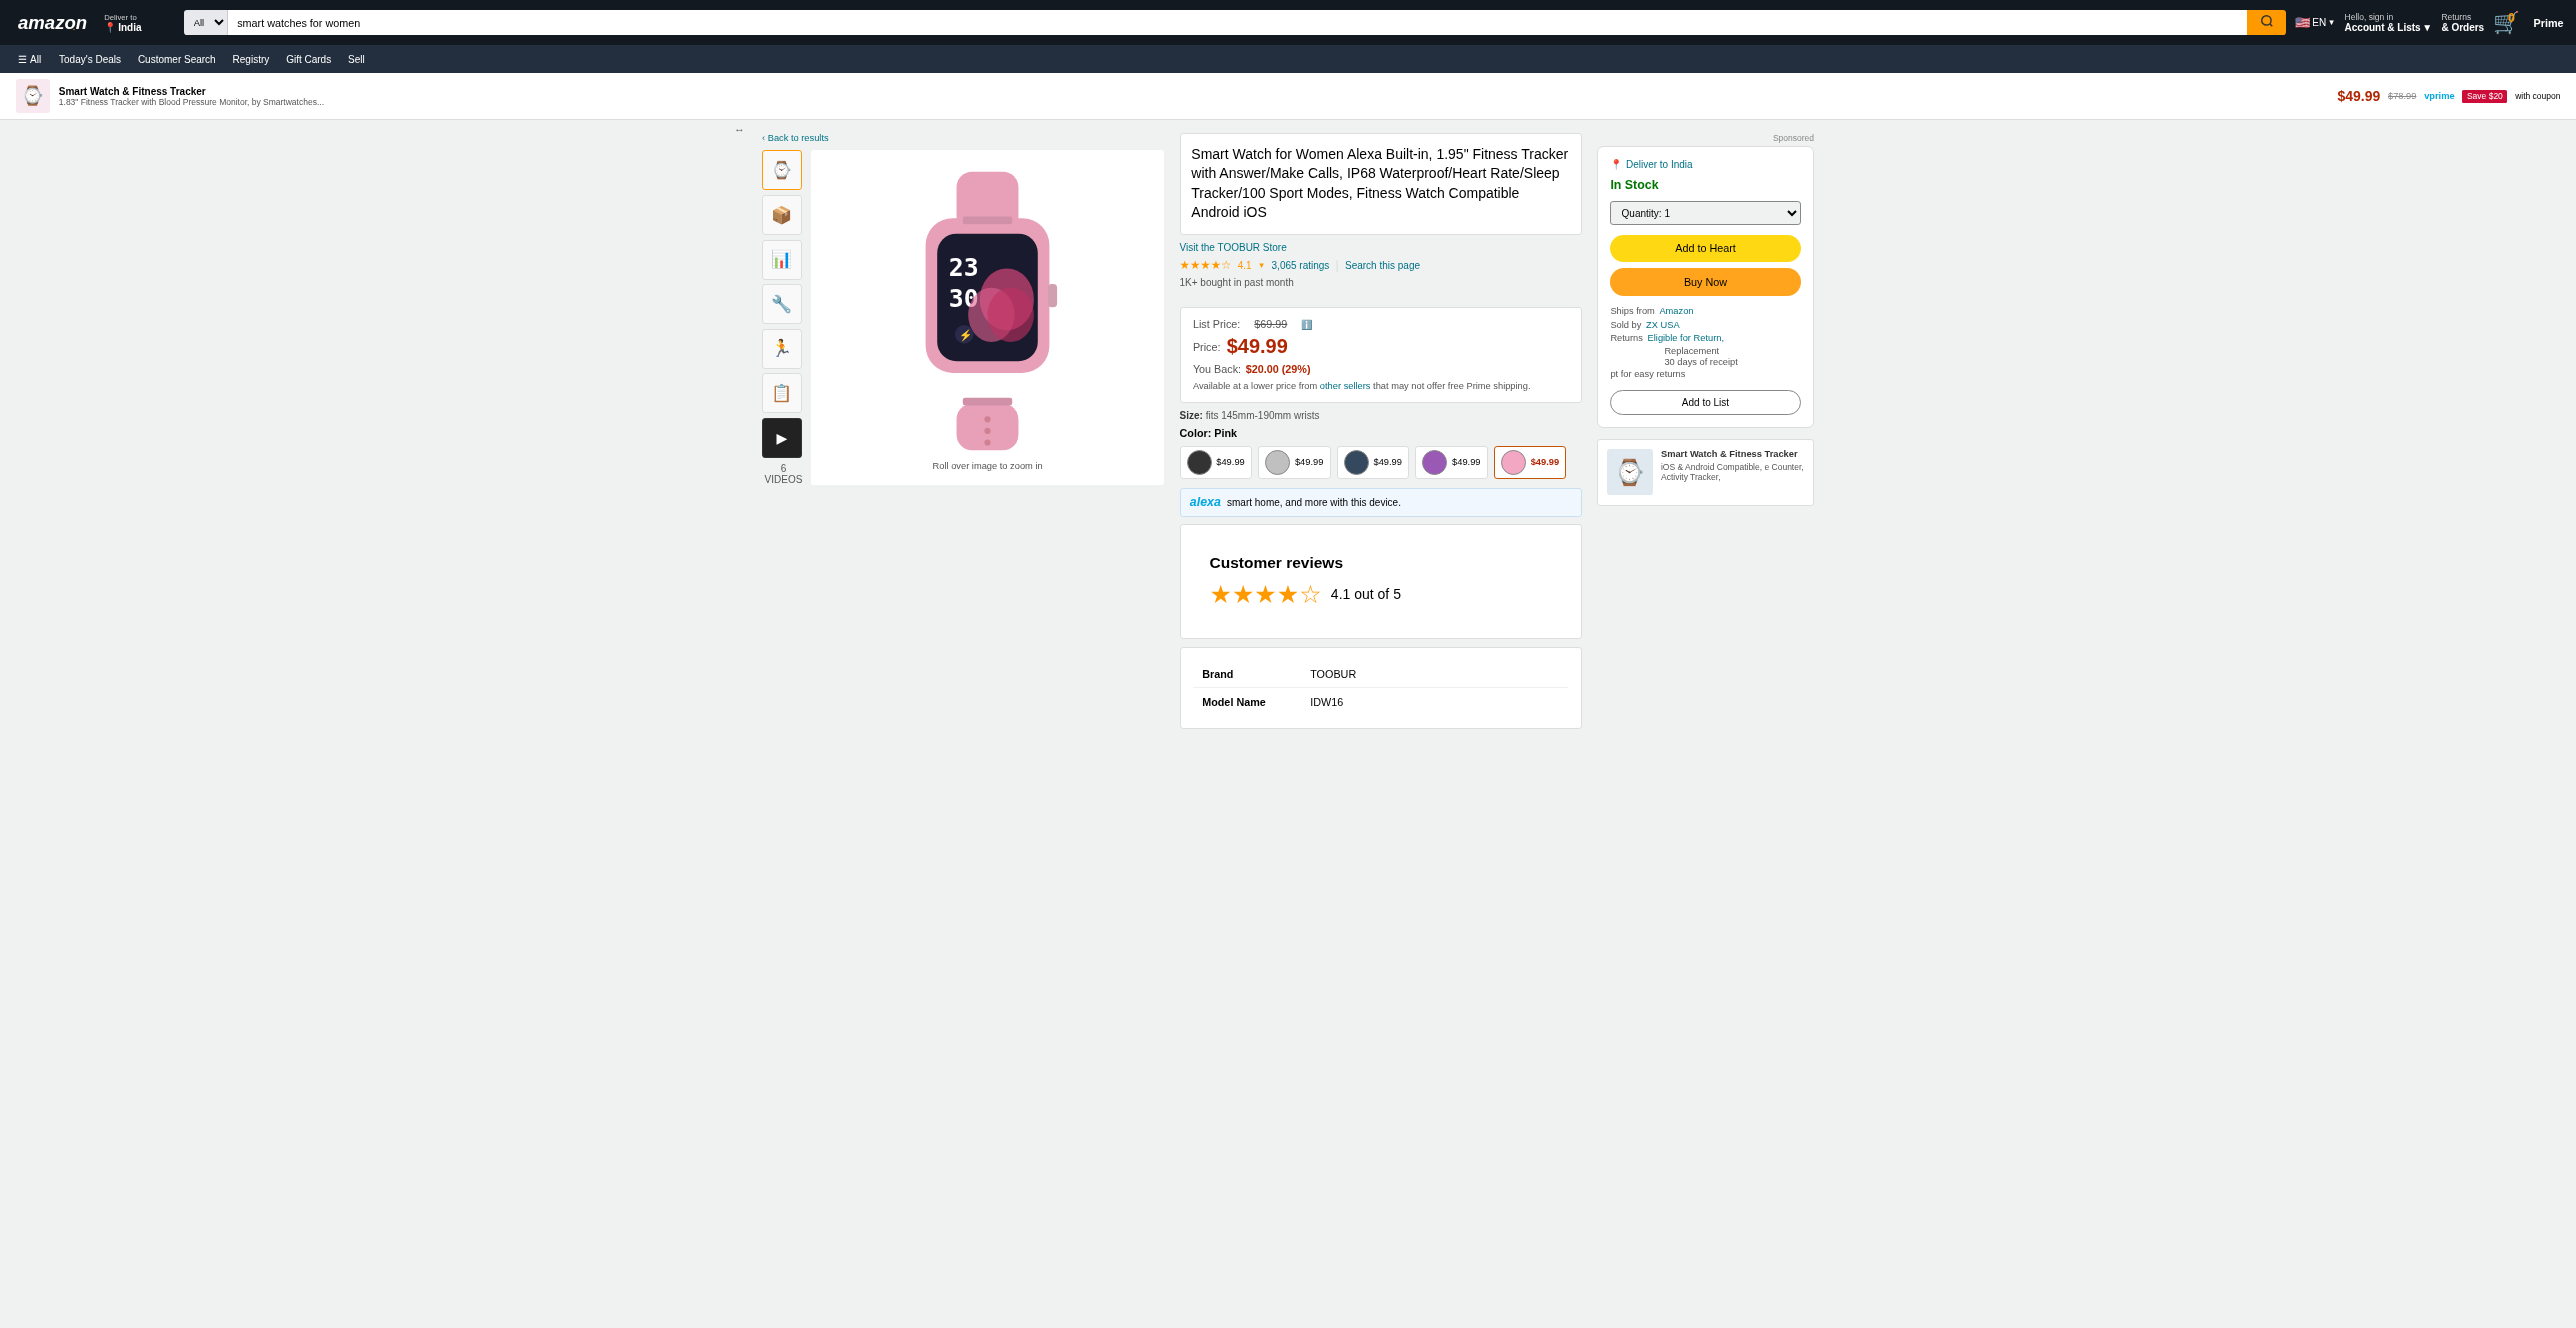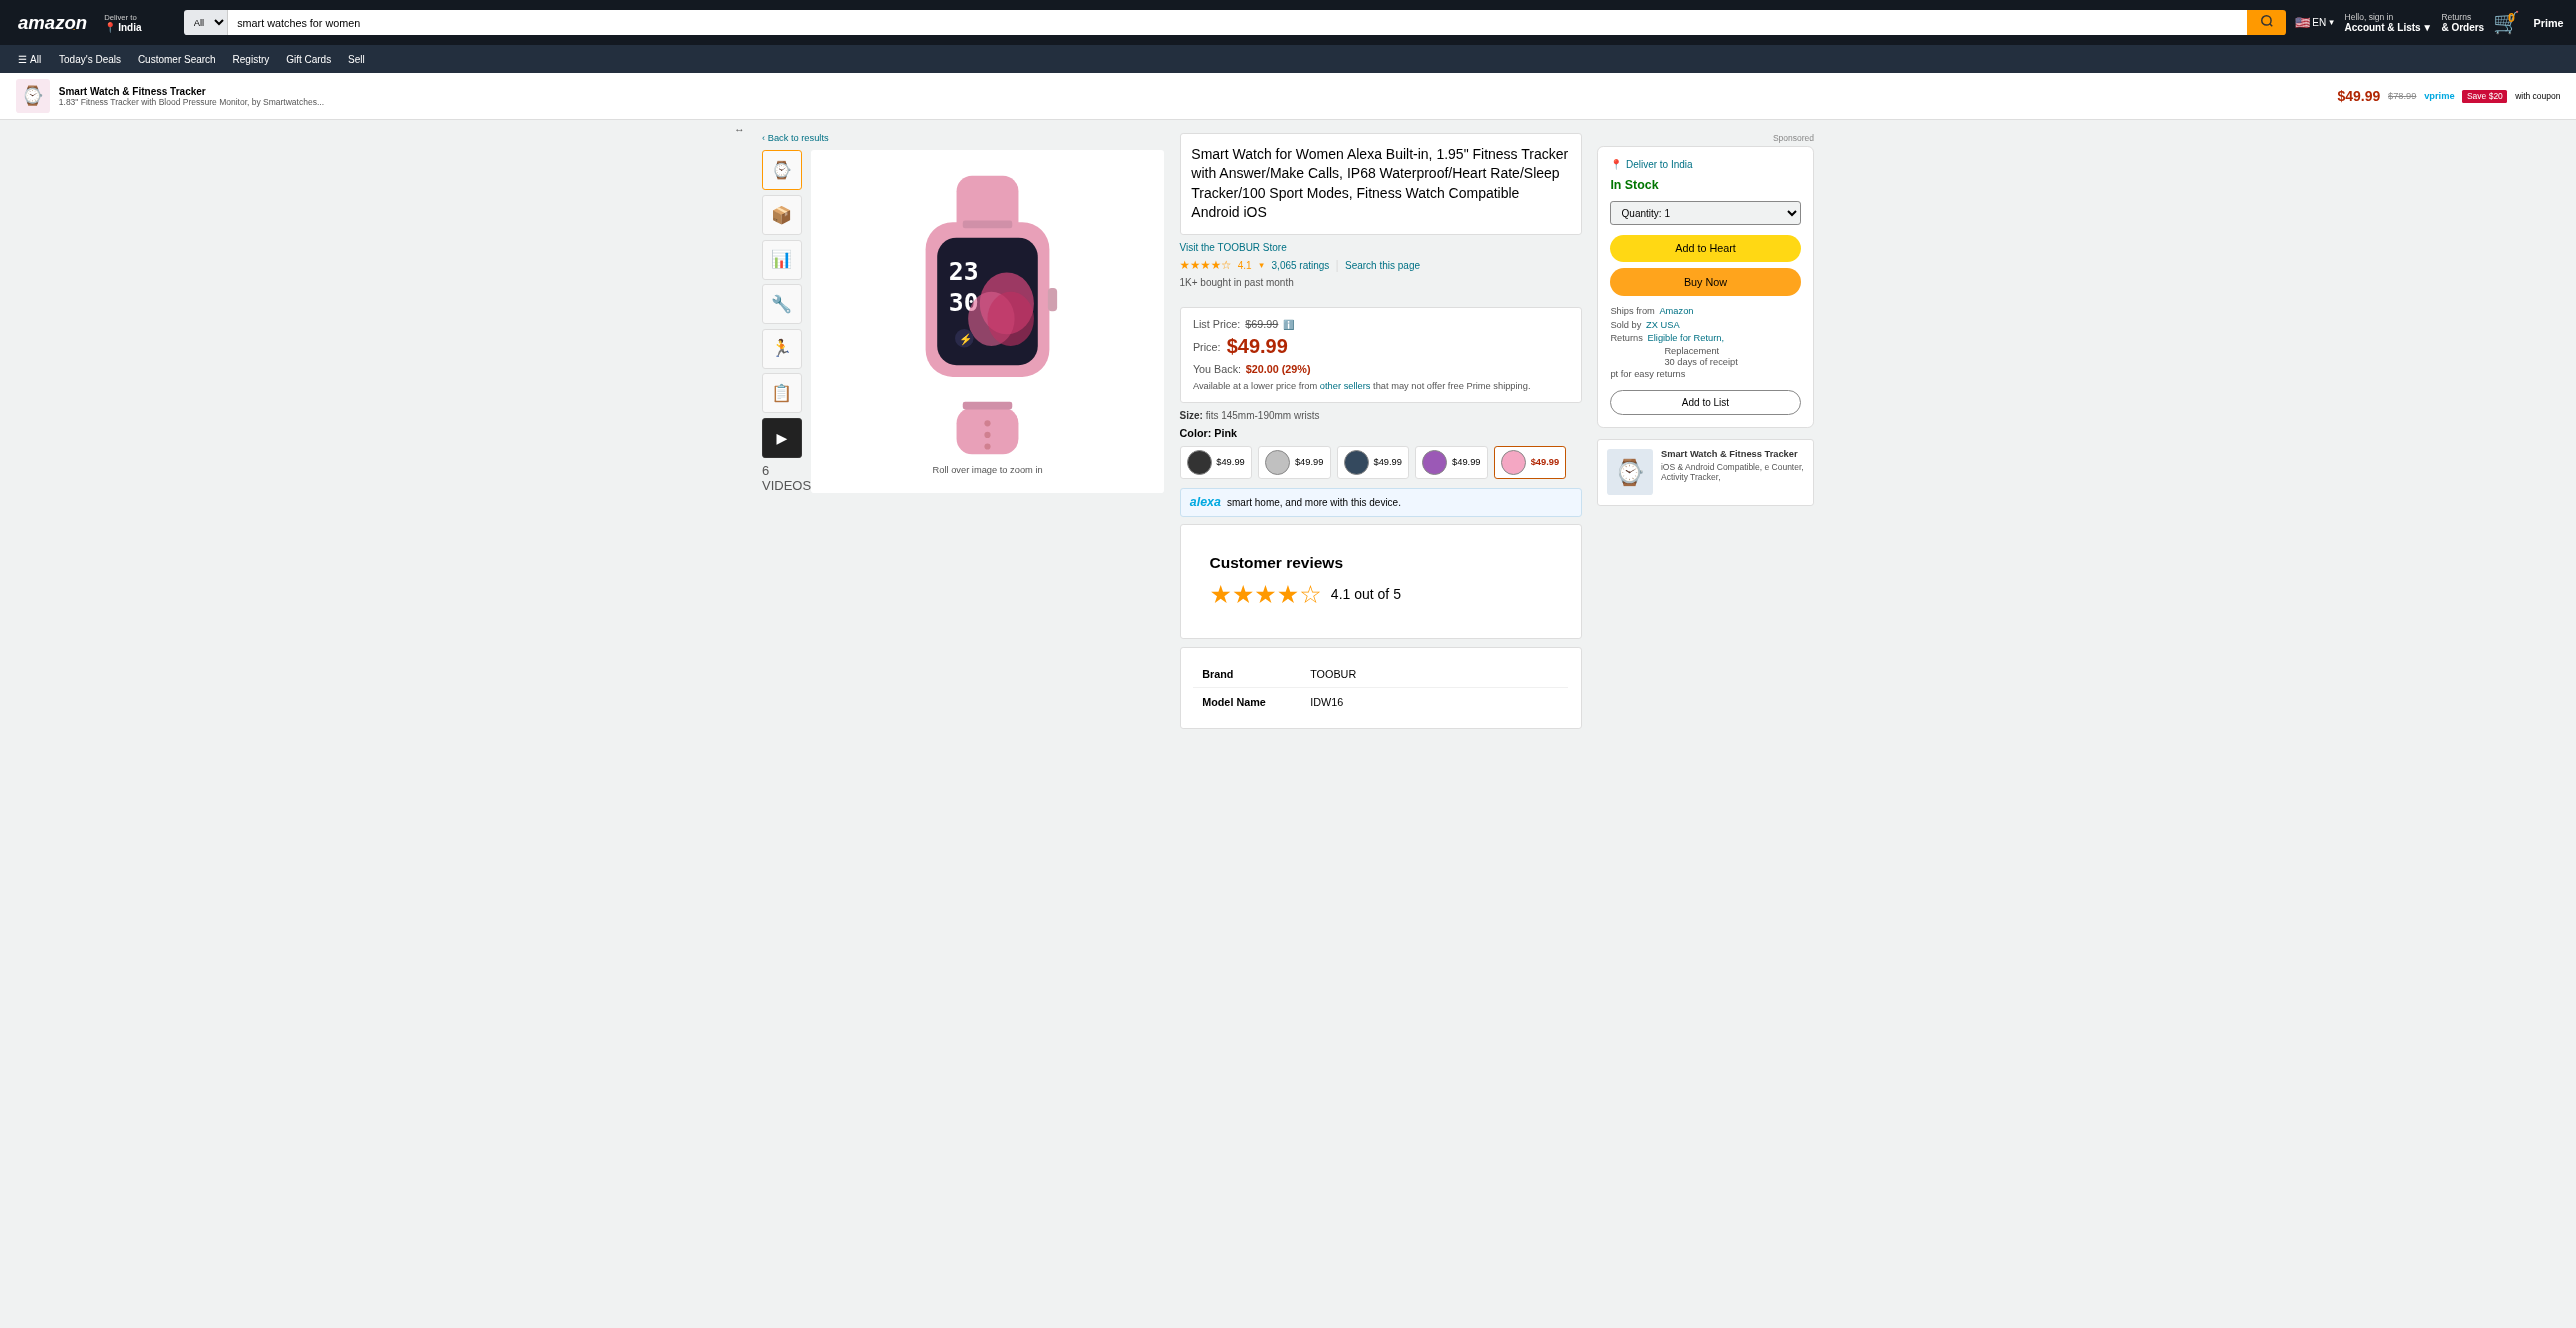--- a/index.html
+++ b/index.html
@@ -93,21 +93,21 @@
     <div style="display:flex; gap:6.2px;">
 
       <div style="display:flex; flex-direction:column; gap:4.6px; width:43px;">
         <div style="width:40px; height:40px; border:1.5px solid #ff9900; border-radius:3.1px; cursor:pointer; display:flex; align-items:center; justify-content:center; background:#f9f9f9; font-size:17px;">⌚</div>
         <div style="width:40px; height:40px; border:0.8px solid #ddd; border-radius:3.1px; cursor:pointer; display:flex; align-items:center; justify-content:center; background:#f9f9f9; font-size:17px;">📦</div>
         <div style="width:40px; height:40px; border:0.8px solid #ddd; border-radius:3.1px; cursor:pointer; display:flex; align-items:center; justify-content:center; background:#f9f9f9; font-size:17px;">📊</div>
         <div style="width:40px; height:40px; border:0.8px solid #ddd; border-radius:3.1px; cursor:pointer; display:flex; align-items:center; justify-content:center; background:#f9f9f9; font-size:17px;">🔧</div>
         <div style="width:40px; height:40px; border:0.8px solid #ddd; border-radius:3.1px; cursor:pointer; display:flex; align-items:center; justify-content:center; background:#f9f9f9; font-size:17px;">🏃</div>
         <div style="width:40px; height:40px; border:0.8px solid #ddd; border-radius:3.1px; cursor:pointer; display:flex; align-items:center; justify-content:center; background:#f9f9f9; font-size:17px;">📋</div>
         <div style="width:40px; height:40px; border:0.8px solid #333; border-radius:3.1px; cursor:pointer; display:flex; align-items:center; justify-content:center; background:#222; font-size:14px; color:white;">▶</div>
-        <div style="font-size:13px; color:#555;">6 VIDEOS</div>
+        <div style="text-align:center; font-size:10px; color:#555;">6 VIDEOS</div>
       </div>
 
       <div style="flex:1; background:white; border-radius:3.1px; display:flex; flex-direction:column; align-items:center; justify-content:center; min-height:325px; padding:7.7px; cursor:zoom-in;">
 
         <svg width="217" height="294" viewBox="0 0 280 380">
 
           <rect x="100" y="310" width="80" height="60" rx="20" fill="#e8a0b8"></rect>
 
           <circle cx="140" cy="330" r="4" fill="#d08090"></circle>
           <circle cx="140" cy="345" r="4" fill="#d08090"></circle>
@@ -153,21 +153,21 @@
       <span style="color:#ff9900; font-size:11.6px;">★★★★☆</span>
       <span style="color:#ff9900; font-size:10px;">4.1</span>
       <span style="color:#ff9900; font-size:7.7px;">▼</span>
       <span style="color:#007185; font-size:10px; cursor:pointer;">3,065 ratings</span>
       <span style="color:#ddd;">|</span>
       <span style="color:#007185; font-size:10px; cursor:pointer;">Search this page</span>
     </div>
     <div style="font-size:10px; color:#555; margin-bottom:19px;">1K+ bought in past month</div>
 
     <div style="background:white; border:0.8px solid #ddd; border-radius:3.1px; padding:10.8px 12.4px; margin-bottom:7.7px;">
-      <div style="display:flex; align-items:center; gap:5px; margin-bottom:4.6px;">
+      <div style="display:flex; align-items:center; gap:14px; margin-bottom:4.6px;">
         <span style="font-size:10.8px; color:#555;">List Price:</span>
         <span style="text-decoration:line-through; color:#555; font-size:10.8px;">$69.99</span>
         <span style="color:#555; font-size:9.3px; cursor:pointer;">ℹ️</span>
       </div>
       <div style="display:flex; align-items:center; gap:6.2px; margin-bottom:4.6px;">
         <span style="font-size:10.8px; color:#555;">Price:</span>
         <span style="font-size:20px; font-weight:bold; color:#B12704;">$49.99</span>
       </div>
       <div style="display:flex; align-items:center; gap:4.6px; margin-bottom:6.2px;">
         <span style="font-size:10.8px; color:#555;">You Back:</span>

